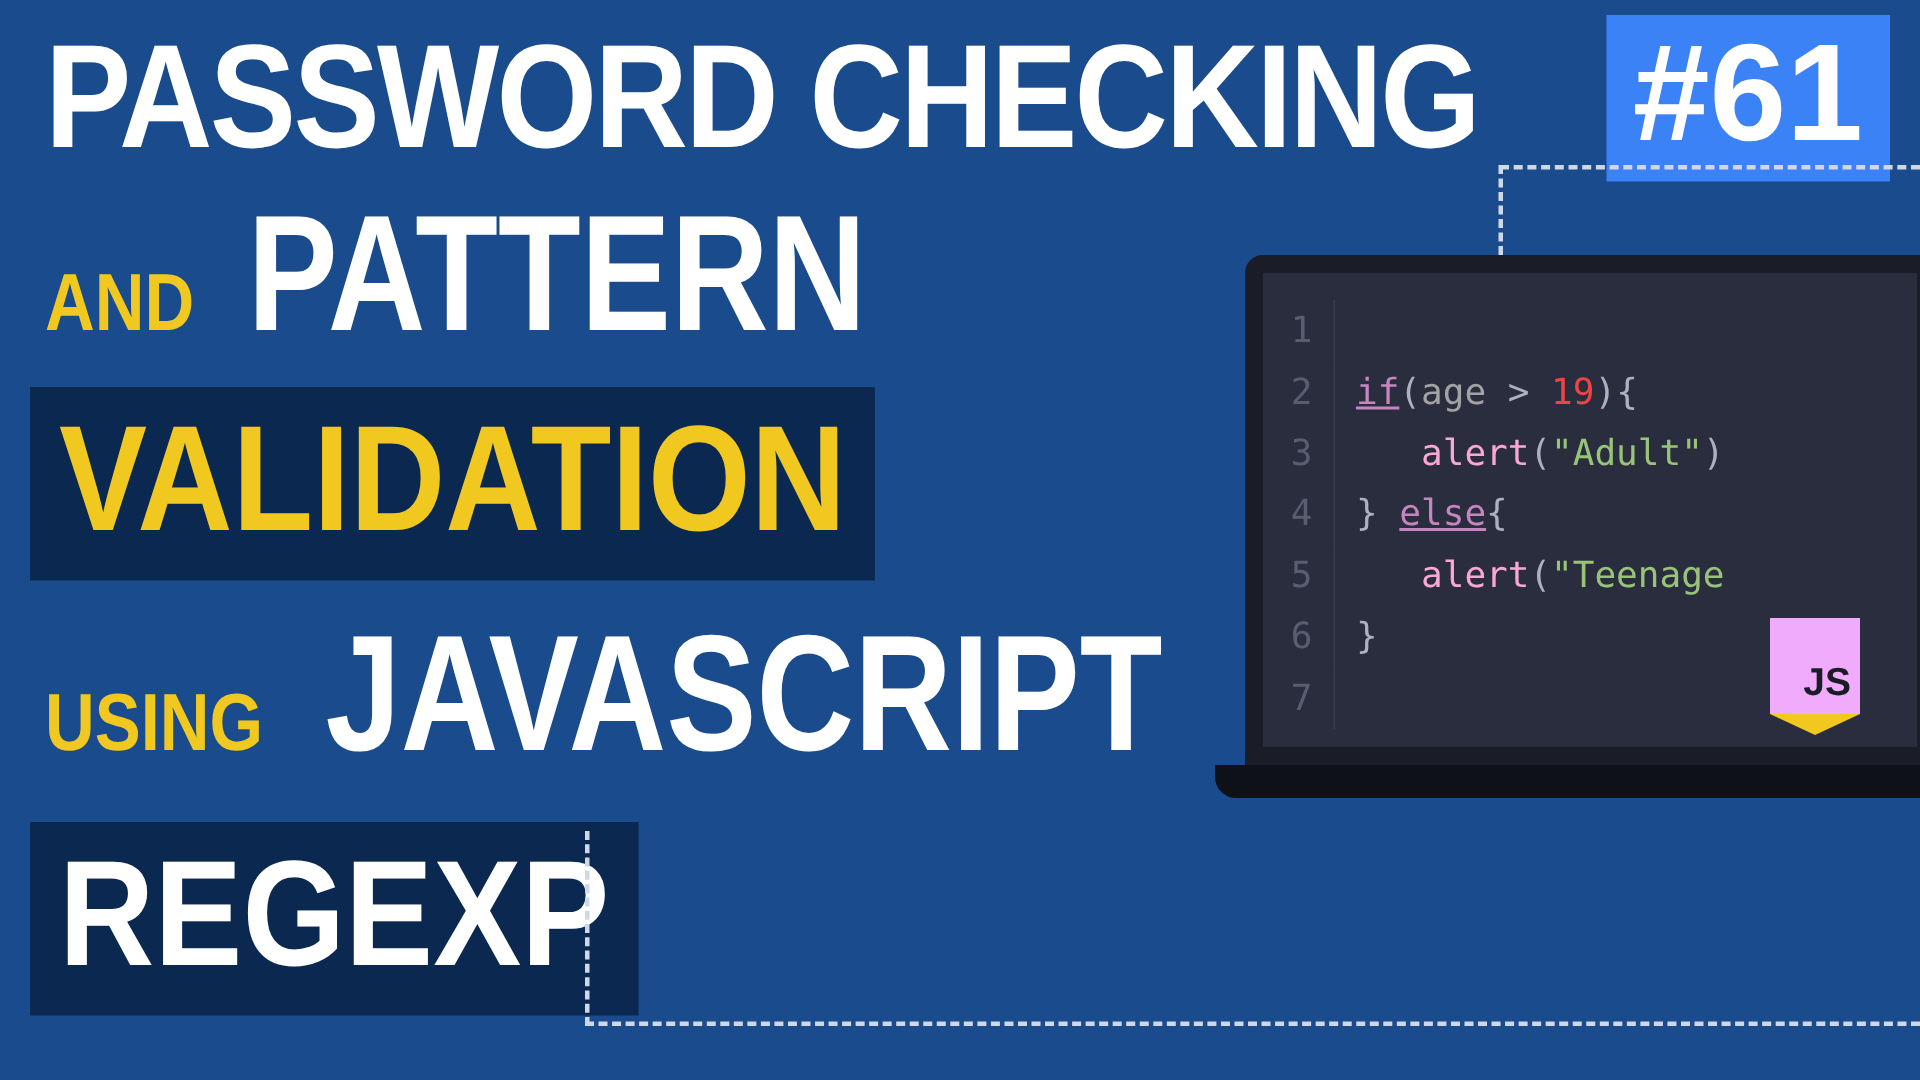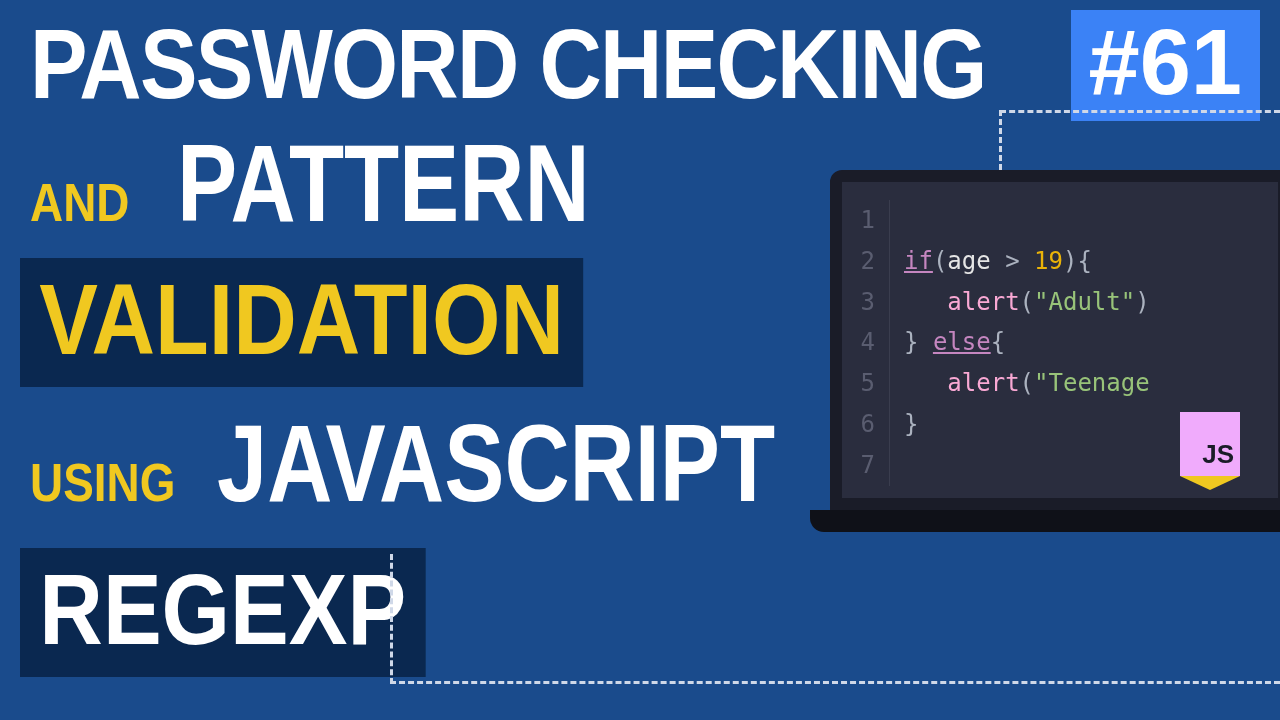--- a/index.html
+++ b/index.html
@@ -38,21 +38,21 @@
   font-weight: 900;
   padding: 0px 18px 6px;
   font-stretch: condensed;
 }
 .line2 {
   position: absolute;
   top: 128px;
   left: 30px;
   display: flex;
   align-items: baseline;
-  gap: 30px;
+  gap: 18px;
 }
 .small-word {
   color: #f0c820;
   font-size: 54px;
   font-weight: 900;
   font-stretch: condensed;
   transform: scaleX(0.85);
   transform-origin: left;
 }
 .big-white {
@@ -133,22 +133,22 @@
   color: #5a5d70;
   width: 36px;
   text-align: right;
   padding-right: 14px;
   border-right: 1px solid #3a3d4e;
   margin-right: 14px;
 }
 .tok-tag { color: #7ec8d8; }
 .tok-kw { color: #c586c0; text-decoration: underline; }
 .tok-fn { color: #f9a8d4; }
-.tok-var { color: #e5e5e5; }
-.tok-num { color: #eab308; }
+.tok-var { color: #a3a3a3; }
+.tok-num { color: #ef4444; }
 .tok-str { color: #98c379; }
 .tok-punc { color: #abb2bf; }
 .js-badge {
   position: absolute;
   bottom: 22px;
   right: 38px;
   width: 60px;
   height: 64px;
   background: #f0abfc;
 }

